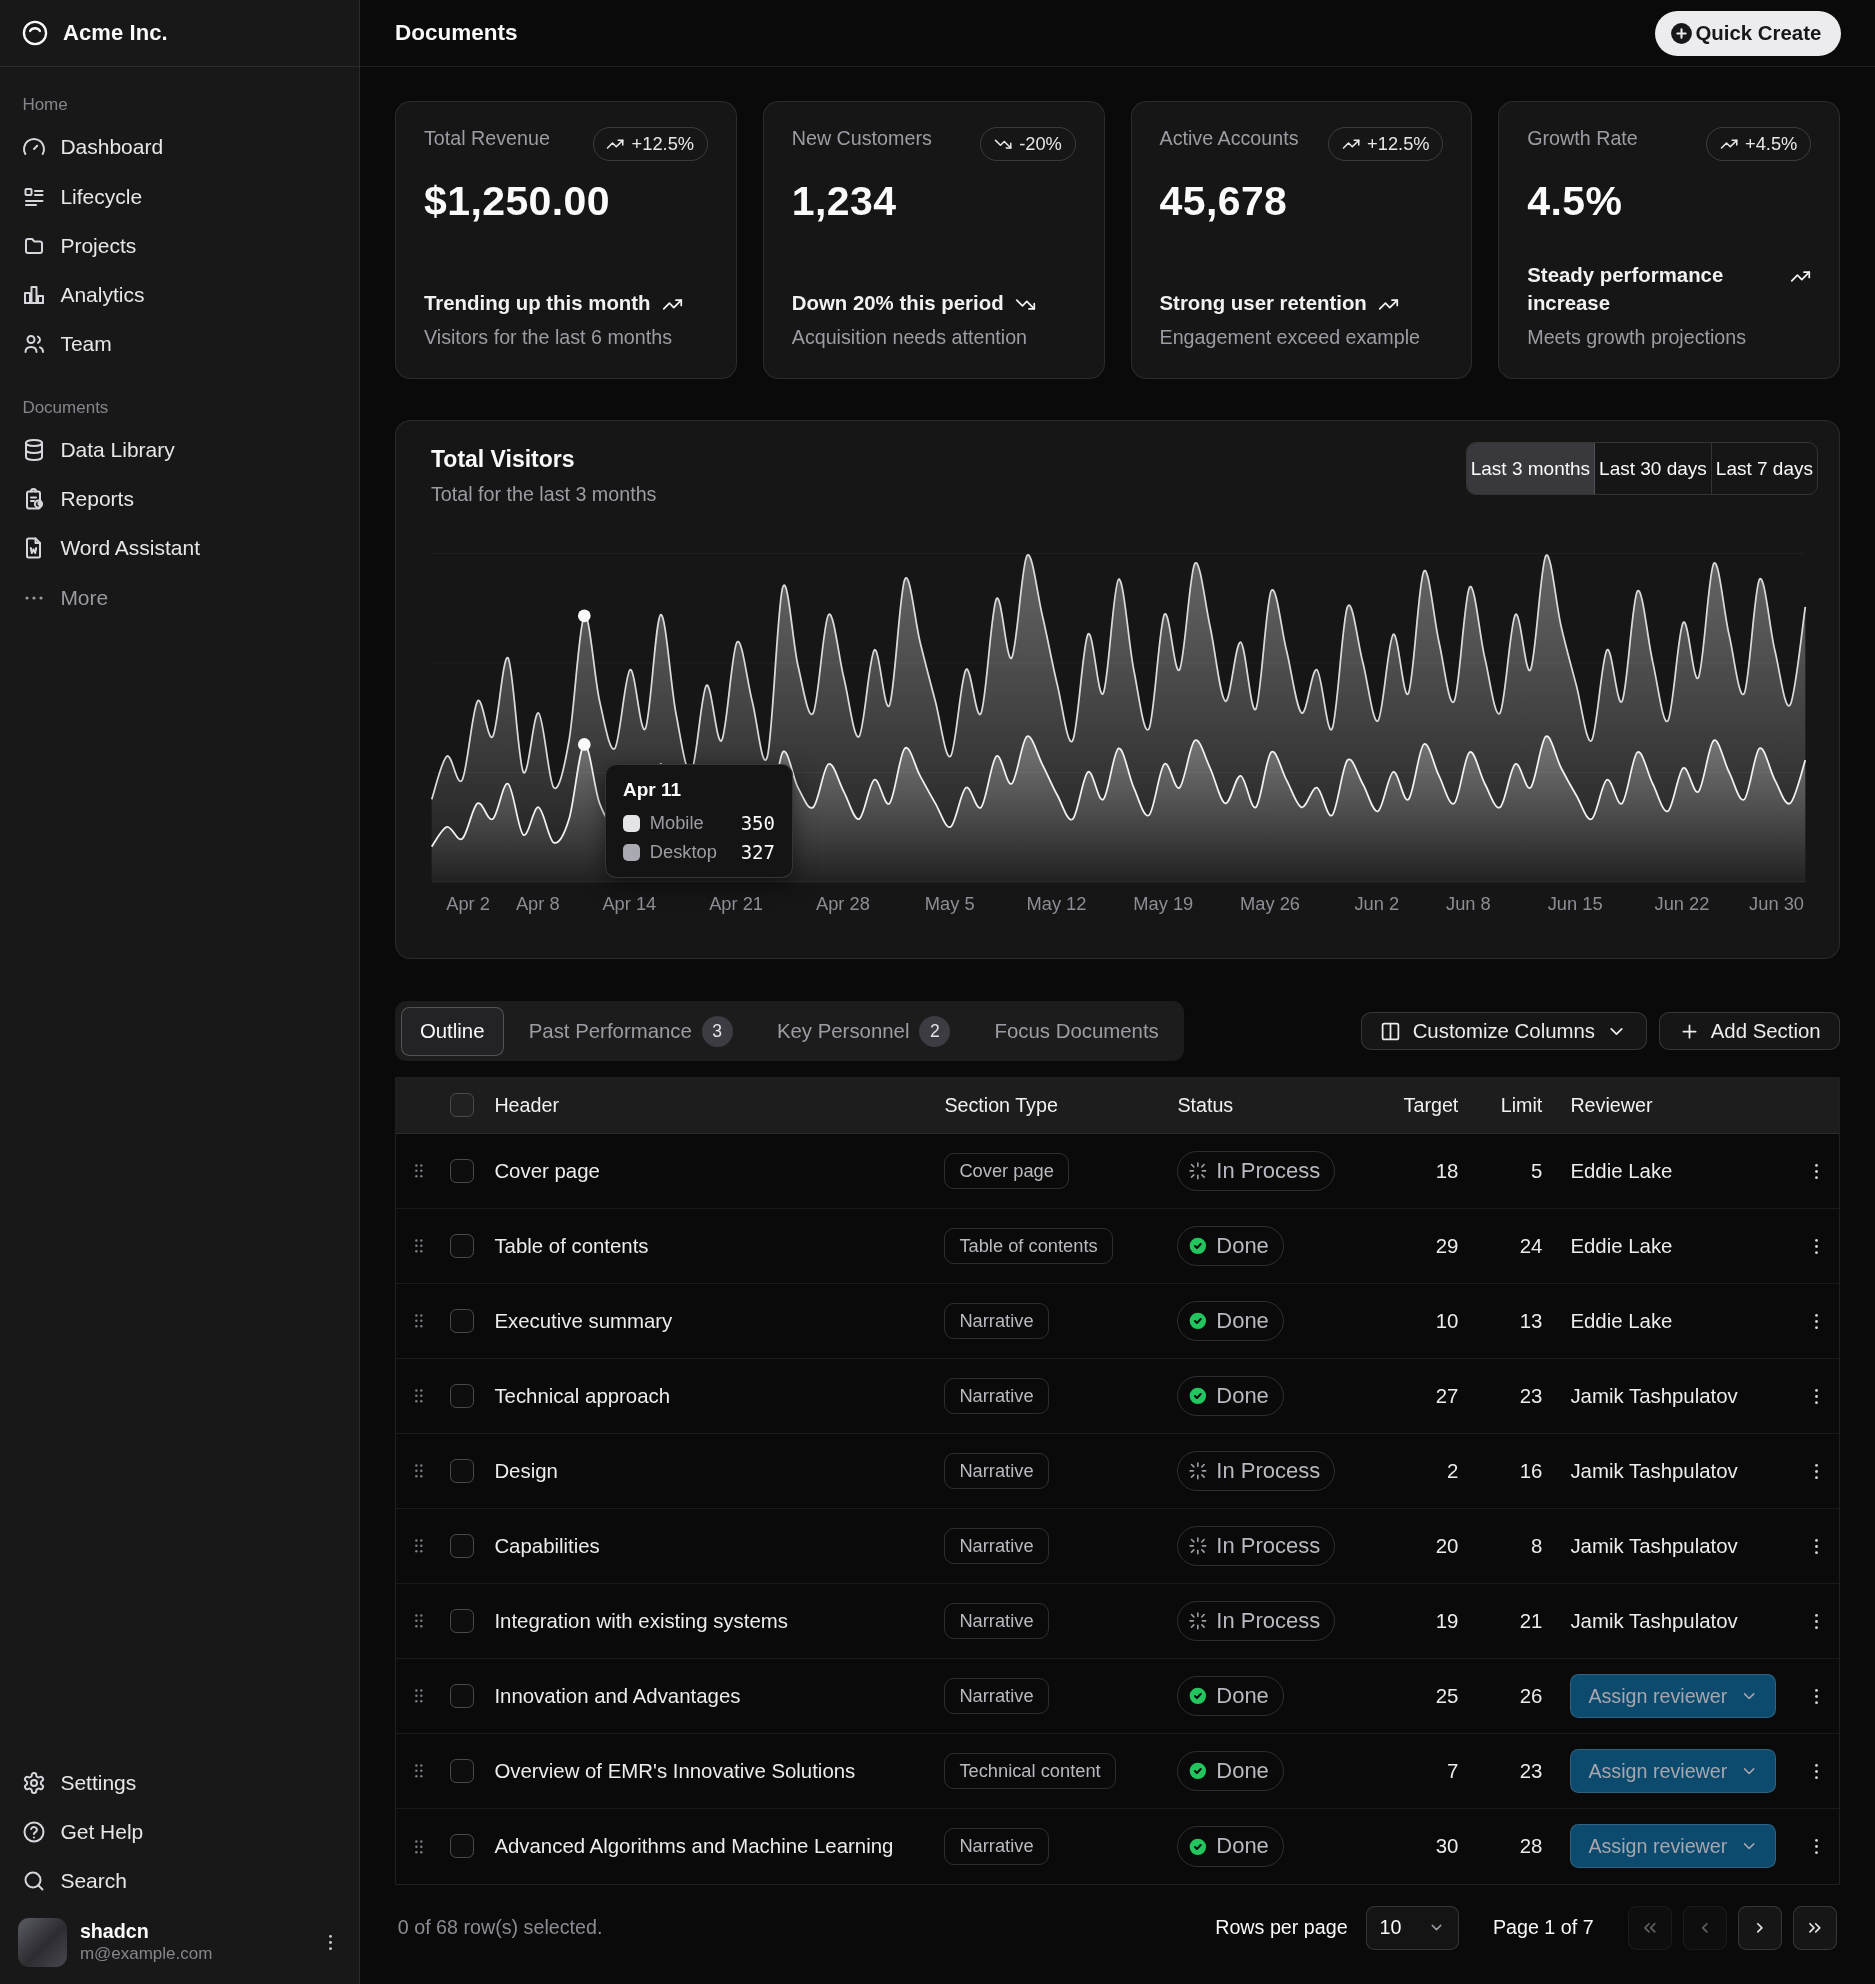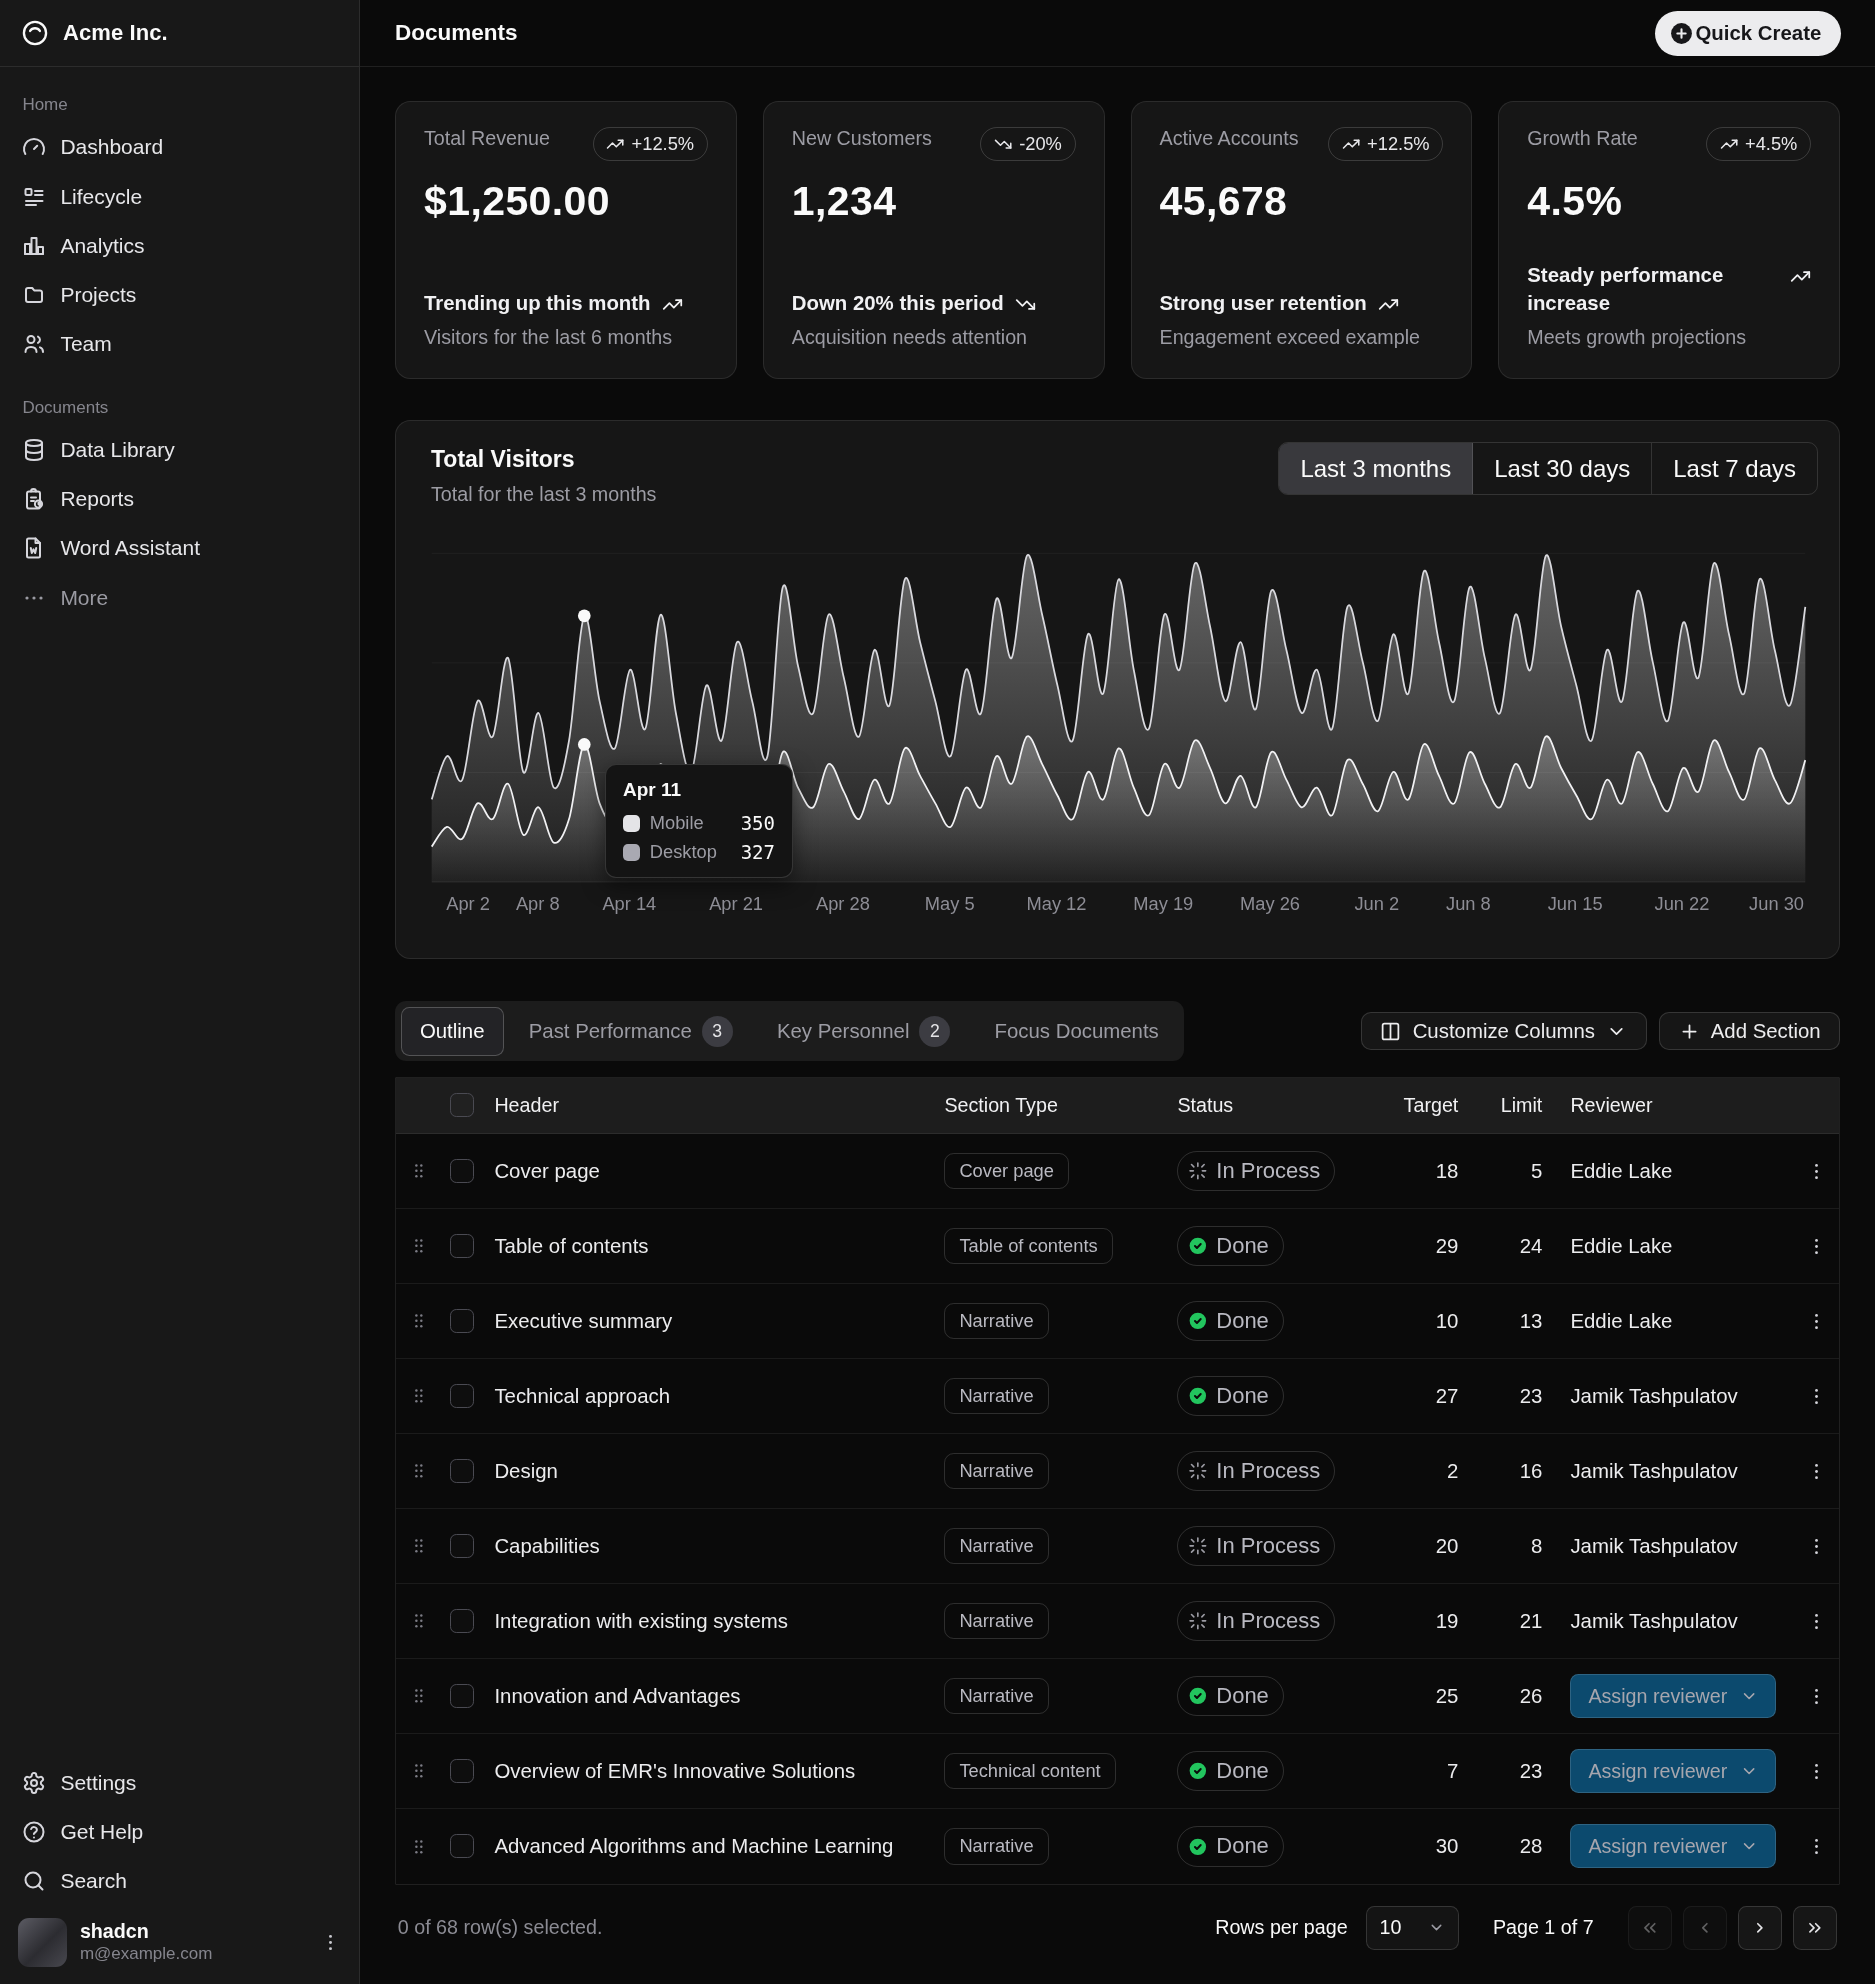--- a/index.html
+++ b/index.html
@@ -47,21 +47,21 @@
   .card-foot { margin-top:auto; }
   .foot-line1 { display:flex; align-items:flex-start; gap:11.2px; font-size:20.4px; font-weight:600; color:#f1f1f3; line-height:1.35; }
   .foot-line1 svg { width:21px; height:21px; margin-top:4.2px; flex-shrink:0; }
   .foot-line2 { font-size:19.7px; color:#9c9ca4; margin-top:8.4px; }
 
   
   .chart-card { position:relative; margin-top:41px; height:539px; background:#161616; border:0.7px solid rgba(255,255,255,.09); border-radius:15.5px; }
   .chart-title { position:absolute; left:35px; top:25px; font-size:23px; font-weight:600; }
   .chart-sub { position:absolute; left:35px; top:62px; font-size:19.7px; color:#9c9ca4; }
   .range-group { position:absolute; right:21px; top:21px; display:flex; border:0.7px solid rgba(255,255,255,.13); border-radius:9.8px; overflow:hidden; }
-  .range-btn { height:51px; padding:0 21px; display:flex; align-items:center; font-size:24px; color:#fafafa; background:transparent; border:none; border-right:0.7px solid rgba(255,255,255,.13); cursor:pointer; font-family:inherit; }
+  .range-btn { height:51px; padding:0 4px; display:flex; align-items:center; font-size:19px; color:#fafafa; background:transparent; border:none; border-right:0.7px solid rgba(255,255,255,.13); cursor:pointer; font-family:inherit; }
   .range-btn:last-child { border-right:none; }
   .range-btn.active { background:#39393d; }
   .plot { position:absolute; left:35px; right:35px; top:119px; height:342px; }
   .plot svg { position:absolute; inset:0; overflow:visible; }
   .x-axis { position:absolute; left:35px; right:35px; top:472px; height:31px; }
   .x-axis span { position:absolute; top:0; font-size:18.3px; color:#8d8d95; white-space:nowrap; }
   .chart-tooltip { position:absolute; left:174px; top:224px; width:188px; background:#141414; border:0.7px solid rgba(255,255,255,.14); border-radius:11.2px; padding:14px 17px; box-shadow:0 7px 21px rgba(0,0,0,.5); }
   .tt-title { font-size:19px; font-weight:600; margin-bottom:11.2px; }
   .tt-row { display:flex; align-items:center; gap:9.8px; margin-top:7px; }
   .tt-sw { width:17px; height:17px; border-radius:4.9px; }
@@ -136,33 +136,33 @@
         <svg viewBox="0 0 24 24" fill="none" stroke="currentColor" stroke-width="2" stroke-linecap="round">
             <rect x="3.5" y="4" width="6" height="6" rx="1"></rect>
             <path d="M13 6h7.5"></path>
             <path d="M13 10h7.5"></path>
             <path d="M4 16h16.5"></path>
             <path d="M4 20h10"></path>
           </svg>
         <span>Lifecycle</span>
       </div>
       <div class="nav-item">
+        <svg viewBox="0 0 24 24" fill="none" stroke="currentColor" stroke-width="2" stroke-linejoin="round">
+            <path d="M4 7a2 2 0 0 1 2-2h4.2l2 2.4H18a2 2 0 0 1 2 2V17a2 2 0 0 1-2 2H6a2 2 0 0 1-2-2z"></path>
+          </svg>
+        <span>Projects</span>
+      </div>
+      <div class="nav-item">
         <svg viewBox="0 0 24 24" fill="none" stroke="currentColor" stroke-width="2" stroke-linecap="round" stroke-linejoin="round">
             <path d="M3 20V10h5v10"></path>
             <path d="M9.5 20V4h5v16"></path>
             <path d="M16 20v-7h5v7"></path>
             <path d="M3 20h18"></path>
           </svg>
         <span>Analytics</span>
-      </div>
-      <div class="nav-item">
-        <svg viewBox="0 0 24 24" fill="none" stroke="currentColor" stroke-width="2" stroke-linejoin="round">
-            <path d="M4 7a2 2 0 0 1 2-2h4.2l2 2.4H18a2 2 0 0 1 2 2V17a2 2 0 0 1-2 2H6a2 2 0 0 1-2-2z"></path>
-          </svg>
-        <span>Projects</span>
       </div>
       <div class="nav-item">
         <svg viewBox="0 0 24 24" fill="none" stroke="currentColor" stroke-width="2" stroke-linecap="round">
             <circle cx="9" cy="7.5" r="3.5"></circle>
             <path d="M3.5 20c0-3.2 2.4-5 5.5-5s5.5 1.8 5.5 5"></path>
             <path d="M16 4.6a3.5 3.5 0 0 1 0 6.3"></path>
             <path d="M18 15.4c1.9.7 3 2.3 3 4.6"></path>
           </svg>
         <span>Team</span>
       </div>

